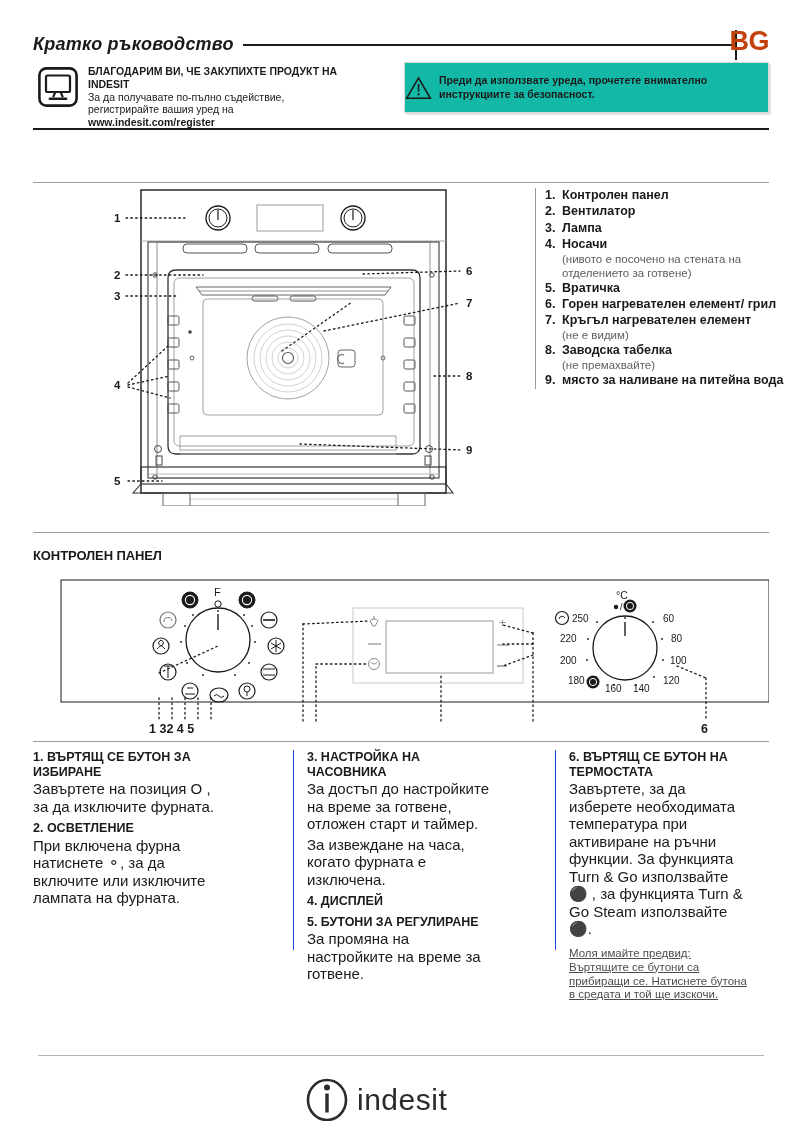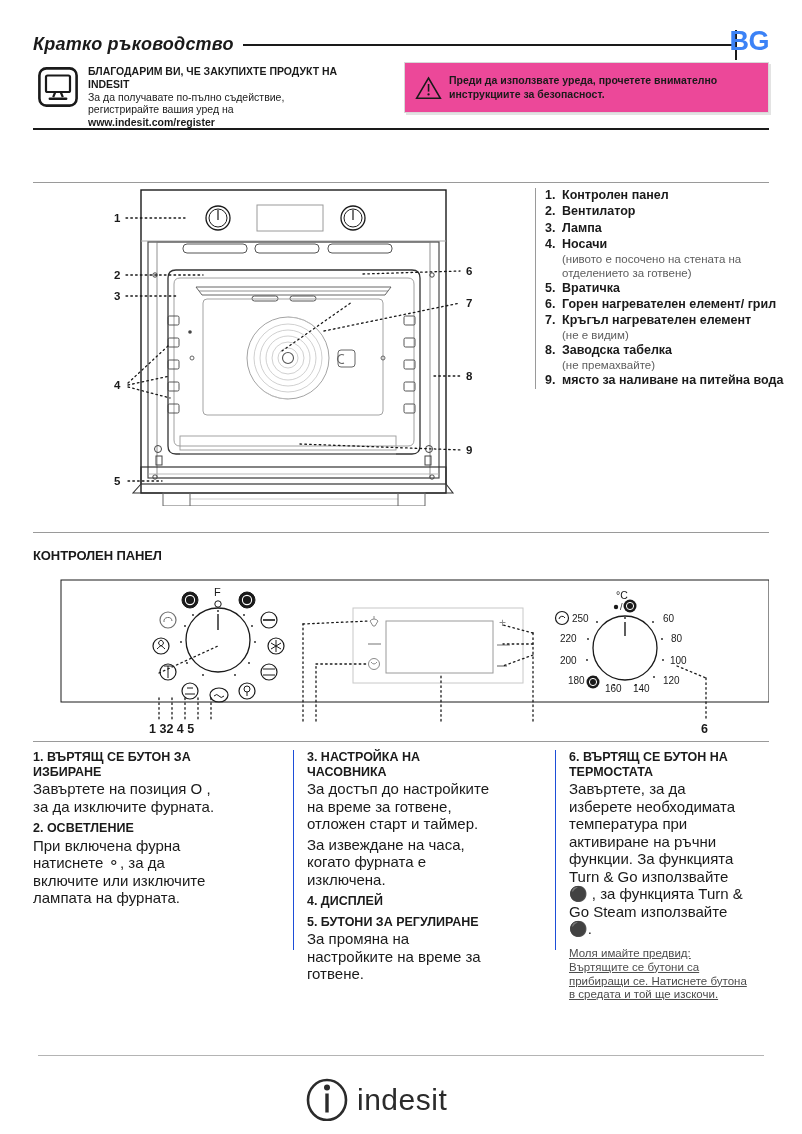--- a/index.html
+++ b/index.html
@@ -21,37 +21,37 @@
   .header-rule {
     position: absolute; left: 210px; top: 14px; width: 492px; height: 0;
     border-top: 2.6px solid #1a1a1a;
   }
   .header-tick {
     position: absolute; left: 702px; top: 0px; width: 0; height: 30px;
     border-left: 2.6px solid #1a1a1a;
   }
   .header-lang {
     position: absolute; right: 0px; top: -4px; font-weight: bold; font-size: 27px;
-    letter-spacing: -.5px; color: #3b82f6;
+    letter-spacing: -.5px; color: #c2410c;
   }
 
   
   .reg-block { position: absolute; left: 38px; top: 62px; width: 340px; height: 64px; }
   .monitor-icon { position: absolute; left: 0; top: 5px; width: 40px; height: 40px; }
   .reg-text { position: absolute; left: 50px; top: -5px; width: 290px; line-height: 1.22; margin-top: 8px; }
   .reg-bold { font-weight: bold; font-size: 10.5px; }
   .reg-norm { font-size: 10.5px; }
   .reg-url  { font-weight: bold; font-size: 10.5px; }
 
   
   .safety-box {
     position: absolute; left: 404px; top: 62px; width: 365px; height: 51px;
-    background: #ec4899; border: 1px solid #d8d8d8;
+    background: #14b8a6; border: 1px solid #d8d8d8;
     box-shadow: 2px 2px 0 0 #e3e3e3;
-    display: flex; align-items: center; padding-left: 10px;
+    display: flex; align-items: center; 
   }
   .warn-tri { width: 27px; height: 24px; flex: 0 0 27px; margin-right: 7px; }
   .safety-text { font-weight: bold; font-size: 10.5px; line-height: 1.25; }
 
   .rule-thick {
     position: absolute; left: 33px; top: 128px; width: 736px; height: 0;
     border-top: 2.6px solid #1a1a1a;
   }
 
   

